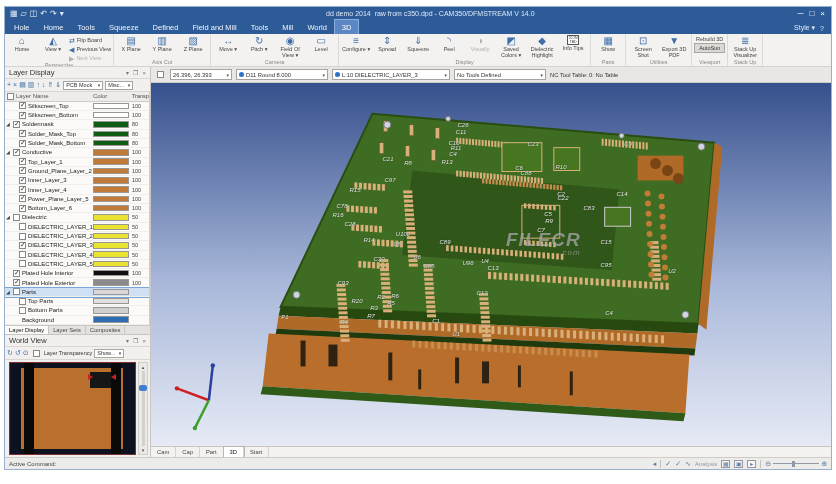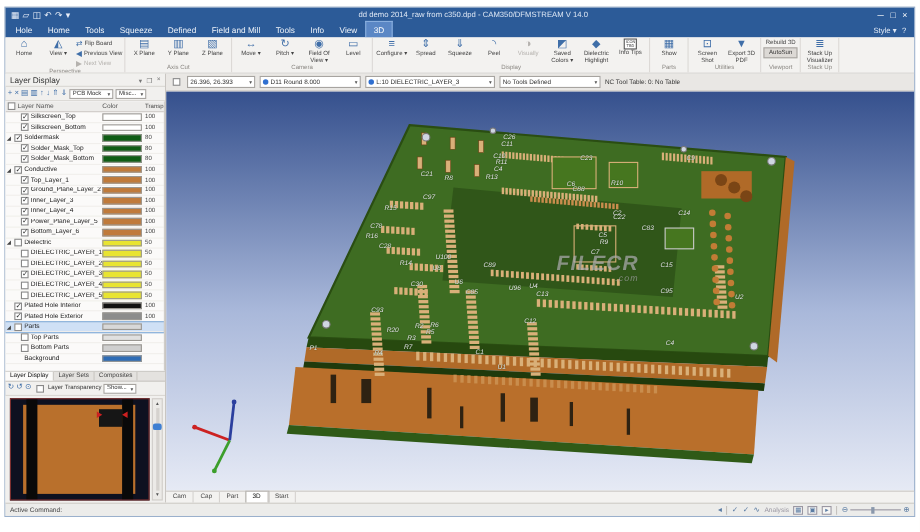--- a/index.html
+++ b/index.html
@@ -126,22 +126,22 @@
 
   <div class="menubar">
     <div class="menu" id="menu">
           <span class="mi">Hole</span>
           <span class="mi">Home</span>
           <span class="mi">Tools</span>
           <span class="mi">Squeeze</span>
           <span class="mi">Defined</span>
           <span class="mi">Field and Mill</span>
           <span class="mi">Tools</span>
-          <span class="mi">Info</span>
-          <span class="mi">View</span>
+          <span class="mi">Mill</span>
+          <span class="mi">World</span>
           <span class="mi active3d">3D</span>
         </div>
     <div class="menuright">
       <span><span>Style</span> ▾</span>
       <span>?</span>
     </div>
   </div>
 
   <div class="ribbon" id="ribbon">
         <div class="rgroup">
@@ -499,20 +499,26 @@
               <span>▼</span>
             </div>
       </div>
 
       <div class="ldtabs" id="ldtabs">
             <span class="ldtab active">Layer Display</span>
             <span class="ldtab">Layer Sets</span>
             <span class="ldtab">Composites</span>
           </div>
 
+      <div class="phead">
+        <span class="pt">World View</span>
+        <span class="pico">▾</span>
+        <span class="pico">❐</span>
+        <span class="pico">×</span>
+      </div>
 
       <div class="ptools">
         <span class="ti">↻</span>
         <span class="ti">↺</span>
         <span class="ti">⊙</span>
         <span class="cbx"></span>
         <span style="font-size:5.5px;color:#333;">Layer Transparency</span>
         <span class="combo" style="width:30px;">
           <span class="cv">Show...</span>
               <span class="car">▾</span>

